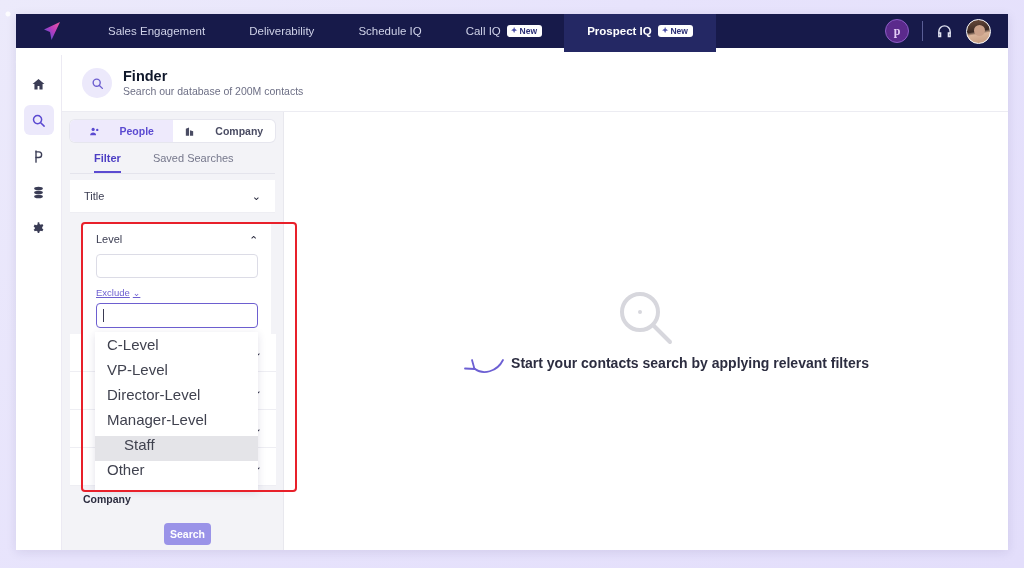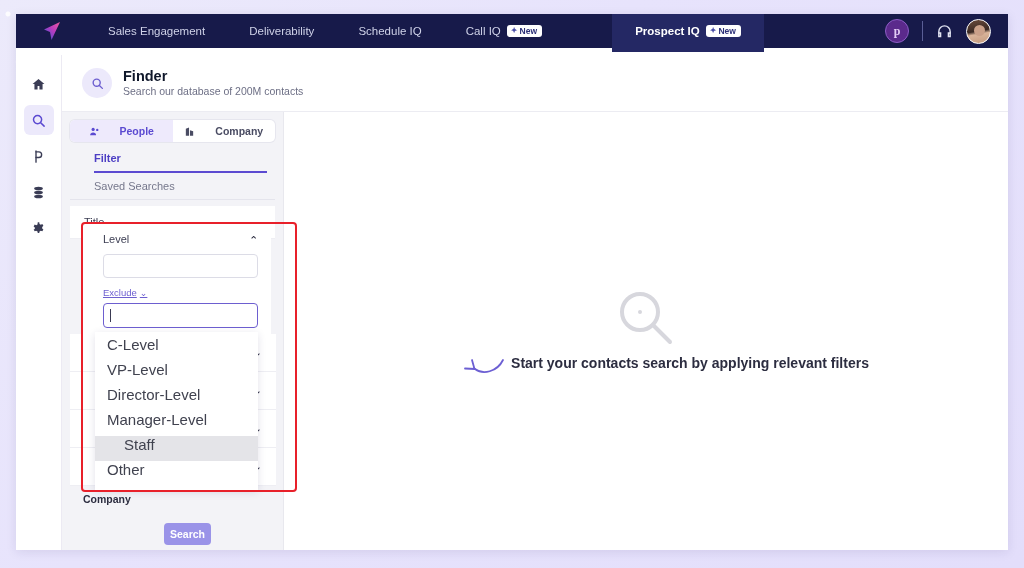--- a/index.html
+++ b/index.html
@@ -28,21 +28,21 @@
     position: absolute; left: 0; top: 0; width: 992px; height: 34px;
     background: #171a4a; display: flex; align-items: center;
   }
   .nav-logo { width: 70px; display: flex; align-items: center; justify-content: center; }
   .nav-items { display: flex; align-items: center; height: 41px; }
   .nav-item {
     height: 41px; display: flex; align-items: center; justify-content: center; gap: 6px;
     color: #cfd2e8; font-size: 11.5px; padding: 0 22px; white-space: nowrap;
   }
   .nav-item.wide { min-width: 152px; }
-  .nav-item.active { background: #242864; color: #ffffff; font-weight: bold; margin-left: 48px; }
+  .nav-item.active { background: #242864; color: #ffffff; font-weight: bold; }
   .badge-new {
     background: #ffffff; color: #2b2f77; font-size: 8.5px; font-weight: bold;
     border-radius: 3px; padding: 2px 5px 2px 4px; display: inline-flex; align-items: center; gap: 2px;
     line-height: 1;
   }
   .badge-new .spark { font-size: 8px; color: #4b4fa8; }
   .nav-right {
     margin-left: auto; display: flex; align-items: center; gap: 13px; padding-right: 17px;
   }
   .prod-circle {
@@ -94,38 +94,38 @@
   }
   .seg {
     display: flex; background: #ffffff; border-radius: 5px; overflow: hidden;
     height: 22px; box-shadow: 0 0 0 1px #e6e6ee;
   }
   .seg-btn {
     flex: 1; display: flex; align-items: center; justify-content: center; gap: 20px;
     font-size: 10.5px; color: #4a4c63; font-weight: bold; text-align: right;
   }
   .seg-btn.active { background: #eeeafc; color: #5b4ad1; }
-  .tabs { display: flex; gap: 7px; padding: 10px 8px 0 24px; flex-direction: column; }
+  .tabs { display: flex; gap: 32px; padding: 10px 8px 0 24px; }
   .tab { font-size: 11px; color: #76788c; padding-bottom: 7px; }
   .tab.active { color: #4d3fc4; font-weight: bold; border-bottom: 2px solid #5b4ad1; }
   .tabs-rule { height: 1px; background: #e4e4ec; margin: 0 0 0 0; }
   .filter-row {
     background: #ffffff; height: 33px; display: flex; align-items: center;
     justify-content: space-between; padding: 0 14px; font-size: 11px; color: #3b3d52;
     border-bottom: 1px solid #eeeef3;
   }
   .chev { color: #25263a; font-size: 11px; line-height: 1; }
   
   .redbox {
     position: absolute; left: 65px; top: 208px; width: 216px; height: 270px;
     border: 2px solid #e8202a; border-radius: 4px; z-index: 30; pointer-events: none;
   }
   .level-card {
     position: absolute; left: 67px; top: 210px; width: 188px;
-    background: #ffffff; padding: 9px 13px 12px 20px; z-index: 20;
+    background: #ffffff; padding: 9px 13px 12px 13px; z-index: 20;
   }
   .level-head {
     display: flex; align-items: center; justify-content: space-between;
     font-size: 11px; color: #3b3d52; margin-bottom: 9px;
   }
   .txt-input {
     width: 100%; height: 24px; border: 1px solid #dcdce6; border-radius: 4px;
     background: #ffffff;
   }
   .exclude {

